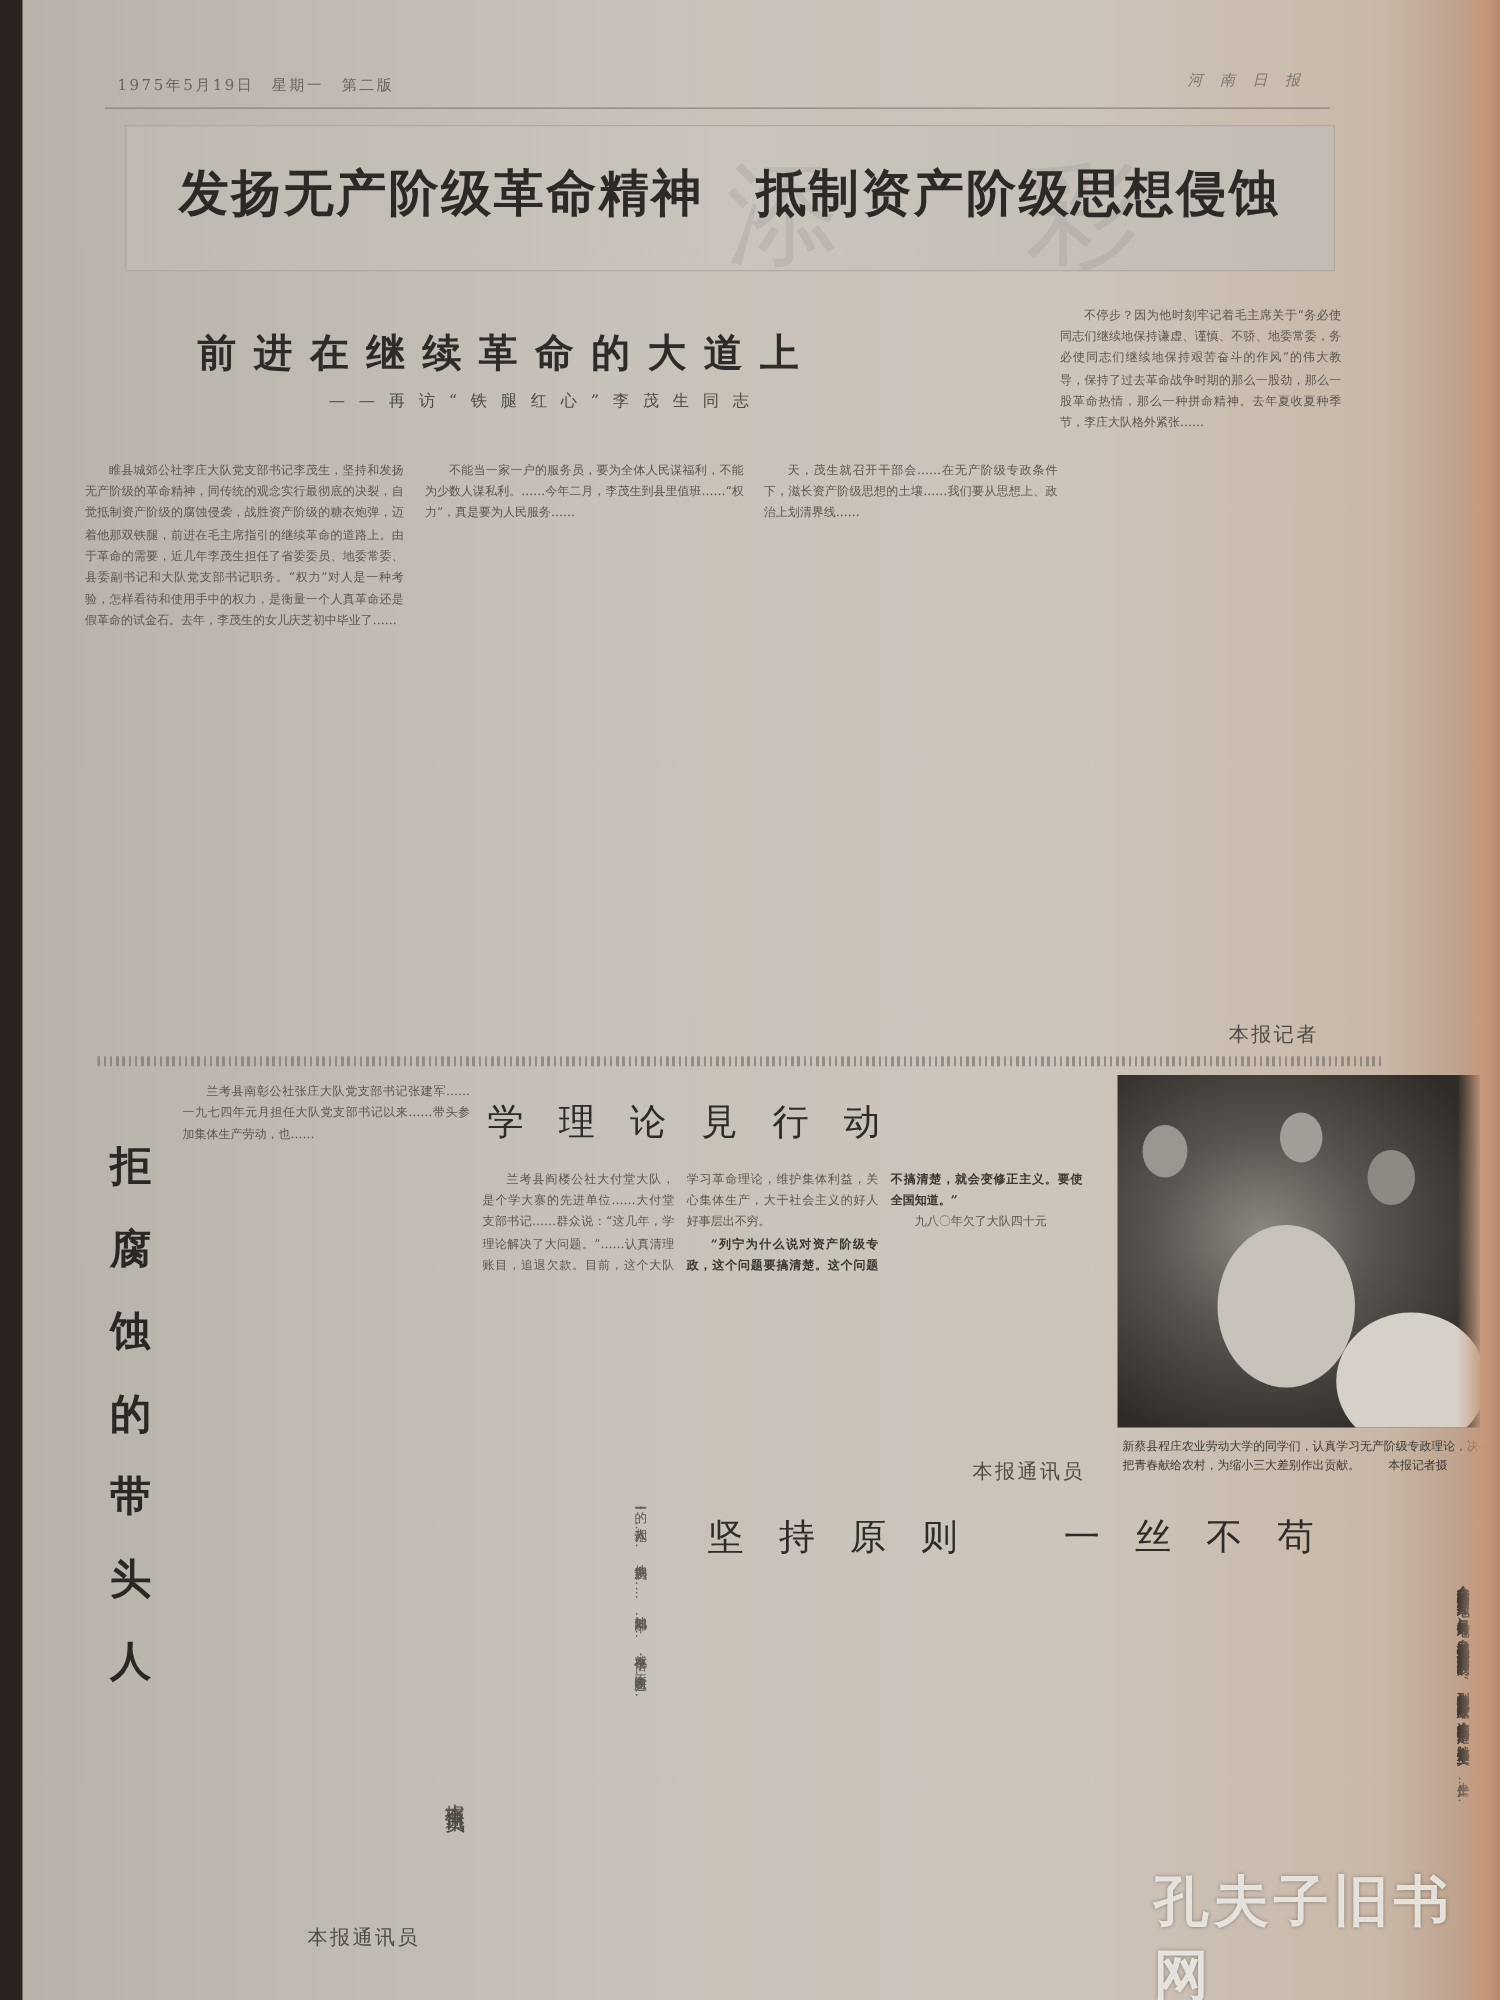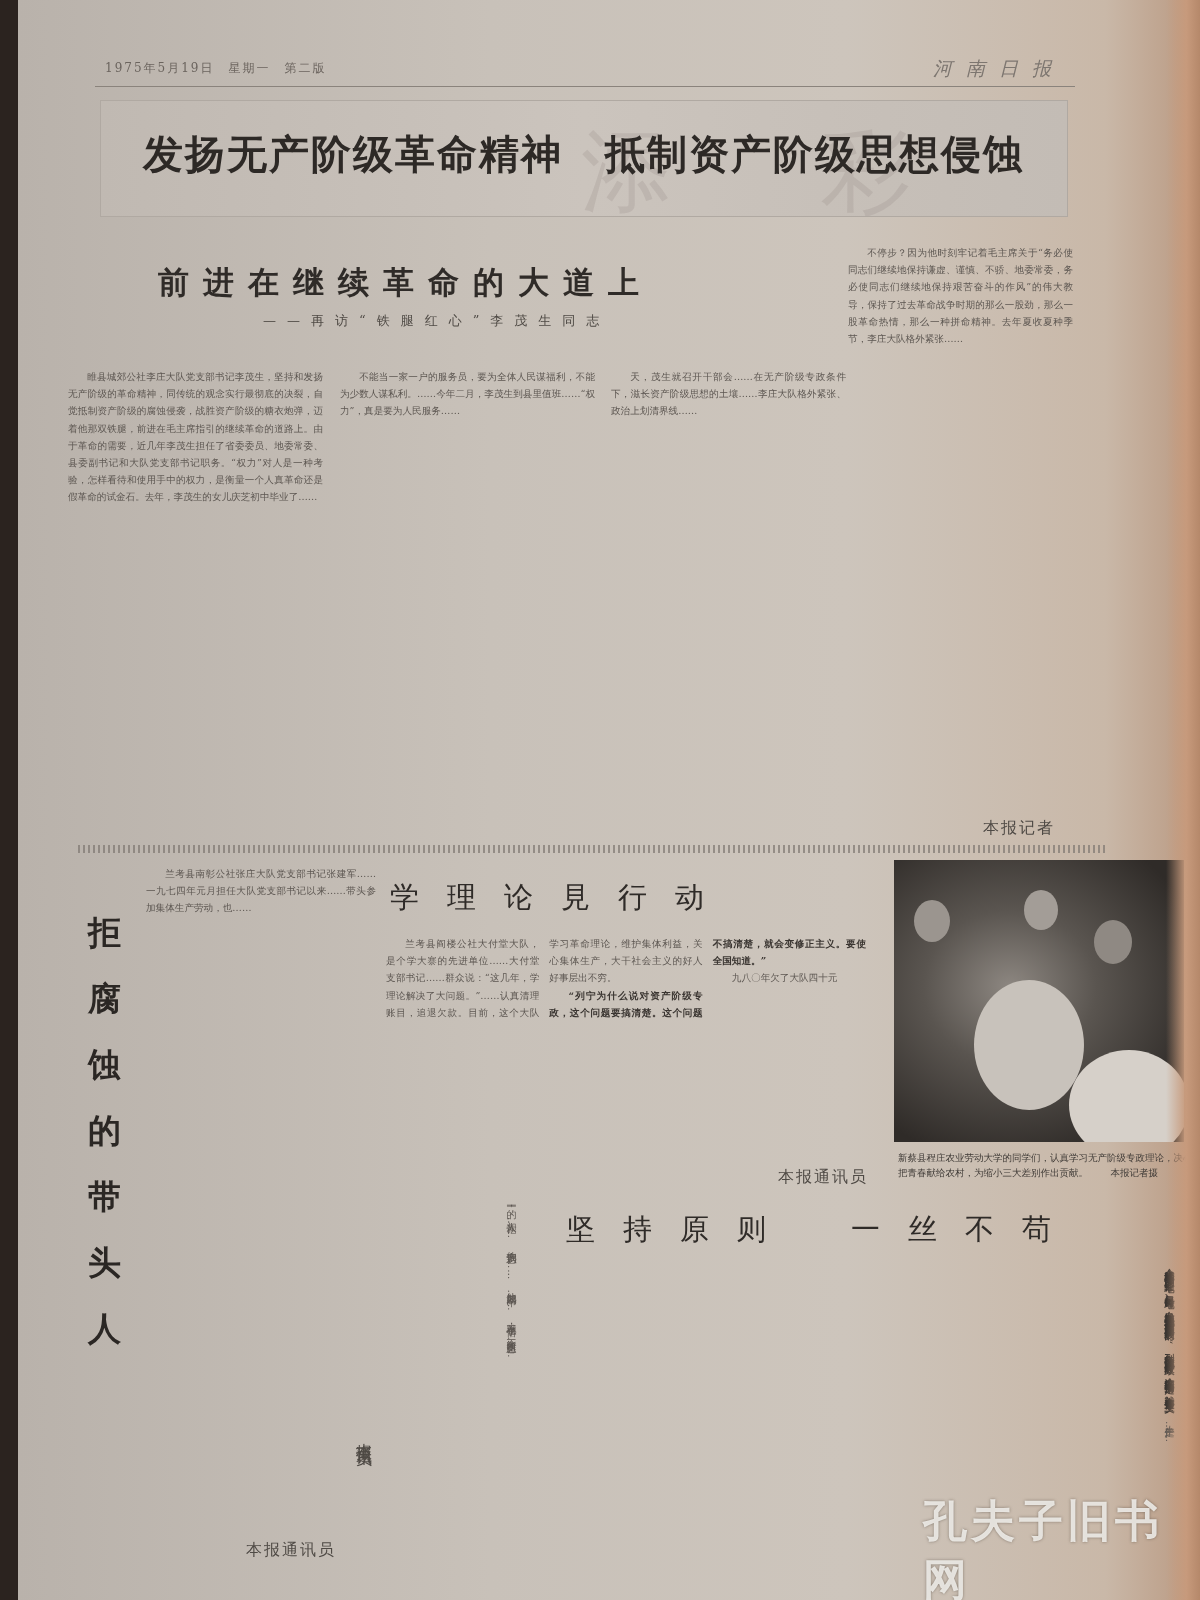--- a/index.html
+++ b/index.html
@@ -1,22 +1,22 @@
 <!DOCTYPE html>
 <html><head>
 <meta charset="utf-8">
 <style>
   html,body{margin:0;padding:0;}
   body{width:1200px;height:1600px;overflow:hidden;background:#3a2e28;font-family:"DejaVu Serif","Liberation Serif",serif;}
   .page{position:absolute;left:18px;top:0;width:1182px;height:1600px;background:linear-gradient(90deg,#b9b2ab 0%,#c8c1b9 40%,#cdc5bc 70%,#c9b8a8 92%,#b99880 100%);}
   .spine{position:absolute;left:0;top:0;width:18px;height:1600px;background:#2b231f;}
   .edge{position:absolute;right:0;top:0;width:34px;height:1600px;background:linear-gradient(90deg,rgba(180,140,110,0) 0%,#c79a7c 60%,#b5886a 100%);}
-  .masthead{position:absolute;left:77px;top:56px;width:980px;height:30px;border-bottom:1px solid #8a837c;}
+  .masthead{position:absolute;left:66px;top:56px;width:980px;height:30px;border-bottom:1px solid #8a837c;}
   .date{position:absolute;left:10px;top:4px;font-size:12px;color:#6b645e;letter-spacing:2px;}
-  .paper-name{position:absolute;right:10px;top:0;font-size:19px;color:#7d7670;letter-spacing:14px;font-style:italic;}
+  .paper-name{position:absolute;right:10px;top:0;font-size:12px;color:#7d7670;letter-spacing:14px;font-style:italic;}
   .banner{position:absolute;left:82px;top:100px;width:966px;height:115px;background:linear-gradient(90deg,#c0b9b2,#cbc4bd 50%,#c3bcb5);border:1px solid #b0a9a2;overflow:hidden;}
   .banner .wm{position:absolute;font-size:90px;color:rgba(150,140,135,0.25);top:10px;}
   .banner-title{position:absolute;left:0;right:0;top:26px;text-align:center;font-family:"DejaVu Sans","Liberation Sans",sans-serif;font-weight:bold;font-size:40px;color:#2d2926;letter-spacing:2px;word-spacing:30px;}
   .headline{position:absolute;left:140px;top:262px;font-family:"DejaVu Sans","Liberation Sans",sans-serif;font-weight:bold;font-size:31px;letter-spacing:14px;color:#2f2b28;text-align:right;}
   .subhead{position:absolute;left:245px;top:312px;font-size:13px;letter-spacing:11px;color:#4f4a45;}
   .col{position:absolute;font-size:9.6px;line-height:17.2px;color:#5c5651;text-align:justify;overflow:hidden;}
   .col p{margin:0;text-indent:2em;}
   .col .bold{font-weight:bold;color:#3a3531;}
   .byline{position:absolute;font-size:16px;color:#4f4a45;letter-spacing:2px;}
   .wavy{position:absolute;left:60px;top:845px;width:1030px;height:8px;background:repeating-linear-gradient(90deg,#7d7670 0 2px,transparent 2px 5px);opacity:.7;}
@@ -49,21 +49,21 @@
   <div class="headline">前进在继续革命的大道上</div>
   <div class="subhead">——再访“铁腿红心”李茂生同志</div>
 
   <div class="col" style="left:50px;top:368px;width:255px;height:470px;">
       <p>睢县城郊公社李庄大队党支部书记李茂生，坚持和发扬无产阶级的革命精神，同传统的观念实行最彻底的决裂，自觉抵制资产阶级的腐蚀侵袭，战胜资产阶级的糖衣炮弹，迈着他那双铁腿，前进在毛主席指引的继续革命的道路上。由于革命的需要，近几年李茂生担任了省委委员、地委常委、县委副书记和大队党支部书记职务。“权力”对人是一种考验，怎样看待和使用手中的权力，是衡量一个人真革命还是假革命的试金石。去年，李茂生的女儿庆芝初中毕业了……</p>
     </div>
   <div class="col" style="left:322px;top:368px;width:255px;height:470px;">
       <p>不能当一家一户的服务员，要为全体人民谋福利，不能为少数人谋私利。……今年二月，李茂生到县里值班……“权力”，真是要为人民服务……</p>
     </div>
   <div class="col" style="left:593px;top:368px;width:235px;height:470px;">
-      <p>天，茂生就召开干部会……在无产阶级专政条件下，滋长资产阶级思想的土壤……李庄大队格外紧张、政治上划清界线……</p>
+      <p>天，茂生就召开干部会……在无产阶级专政条件下，滋长资产阶级思想的土壤……我们要从思想上、政治上划清界线……</p>
     </div>
   <div class="col" style="left:830px;top:244px;width:225px;height:575px;">
       <p>不停步？因为他时刻牢记着毛主席关于“务必使同志们继续地保持谦虚、谨慎、不骄、地委常委，务必使同志们继续地保持艰苦奋斗的作风”的伟大教导，保持了过去革命战争时期的那么一股劲，那么一股革命热情，那么一种拼命精神。去年夏收夏种季节，李庄大队格外紧张……</p>
     </div>
   <div class="byline" style="left:965px;top:818px;">本报记者</div>
 
   <div class="wavy"></div>
 
   <div class="vtitle">拒腐蚀的带头人</div>
   <div class="col" style="left:128px;top:865px;width:230px;height:640px;">

